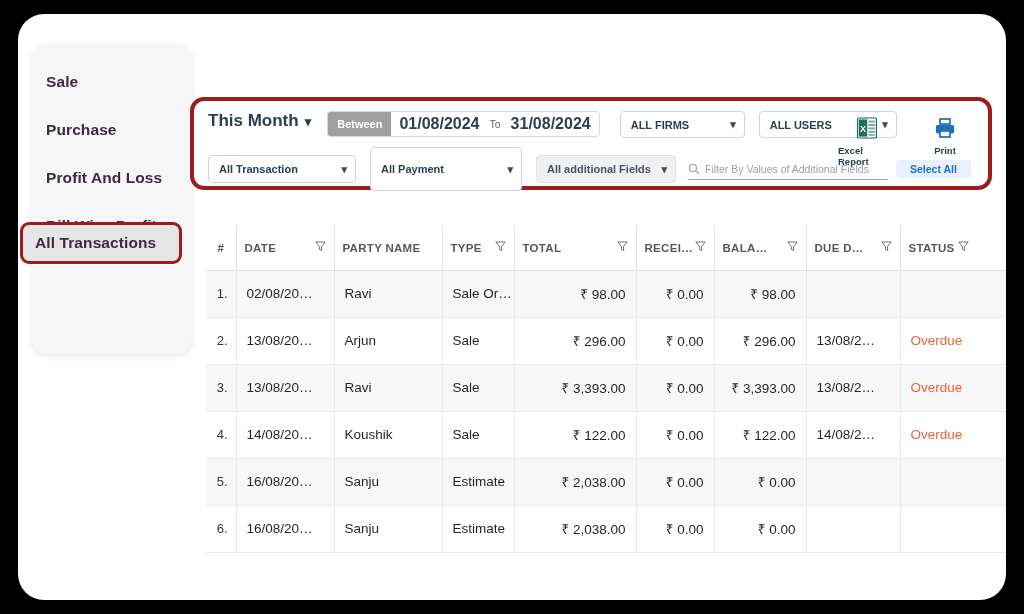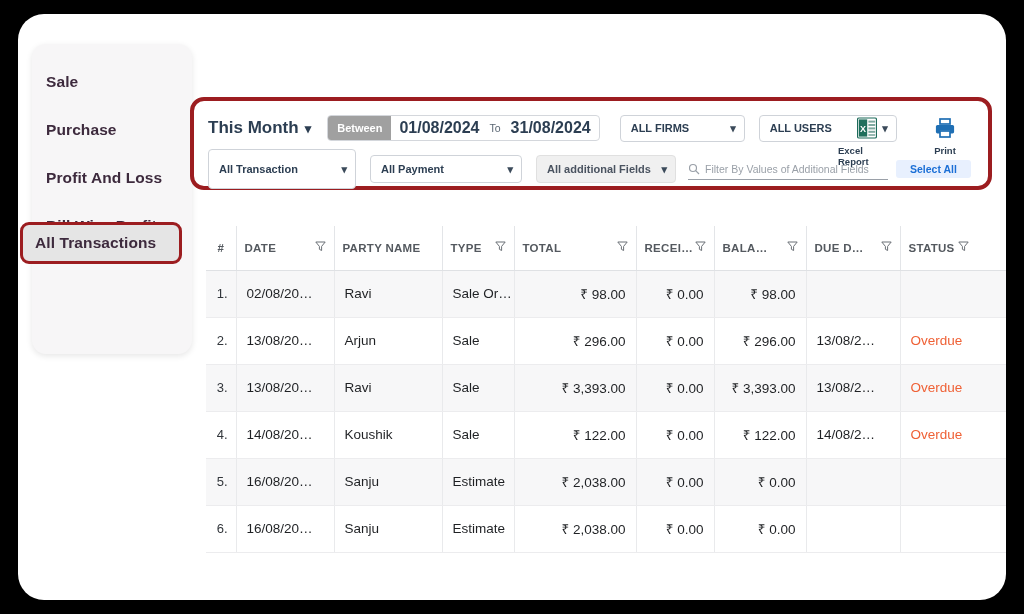--- a/index.html
+++ b/index.html
@@ -56,21 +56,21 @@
     position: absolute;
     left: 172px; top: 83px;
     width: 802px; height: 93px;
     background: #ffffff;
     border: 4px solid #9c1d20;
     border-radius: 14px;
   }
   #filter-row-1 {
     position: absolute; left: 14px; top: 10px;
     width: 776px; height: 34px;
-    display: flex; align-items: center;
+    display: flex; align-items: flex-start;
   }
   #filter-row-2 {
     position: absolute; left: 14px; top: 53px;
     width: 776px; height: 30px;
     display: flex; align-items: center;
   }
 
   #period-select {
     display: flex; align-items: center; gap: 6px;
     font-size: 17px; font-weight: 700; color: #2c3e52;
@@ -105,22 +105,22 @@
     border-radius: 4px;
     background: #ffffff;
     display: flex; align-items: center; justify-content: space-between;
     padding: 0 8px 0 10px;
     font-size: 11px; color: #2c3e52; font-weight: 600;
   }
   #firms-select { width: 125px; margin-right: 14px; }
   #users-select { width: 138px; }
   .sel-box .caret { color: #3b4a5a; font-size: 11px; }
 
-  #trans-select { width: 148px; margin-right: 14px; height: 40px; }
-  #payment-select { width: 152px; margin-right: 14px; height: 28px; }
+  #trans-select { width: 148px; margin-right: 14px; height: 28px; }
+  #payment-select { width: 152px; margin-right: 14px; height: 44px; }
   #addfields-select {
     width: 140px; height: 28px; margin-right: 12px;
     background: #f0f0f0; border: 1px solid #e0e0e0;
     color: #4a5360; font-weight: 600;
   }
 
   #search-wrap {
     display: flex; align-items: center;
     width: 200px; height: 22px;
     border-bottom: 1px solid #9aa0a8;

